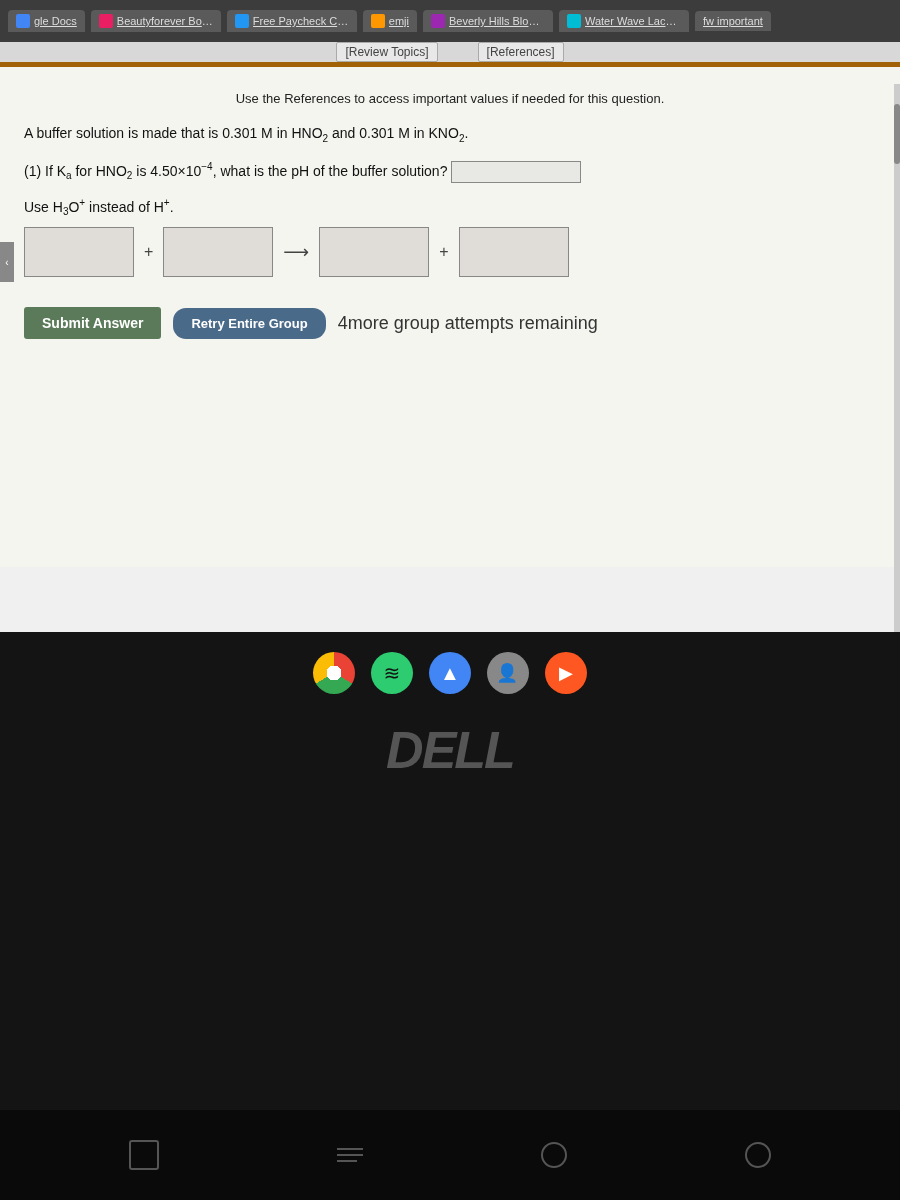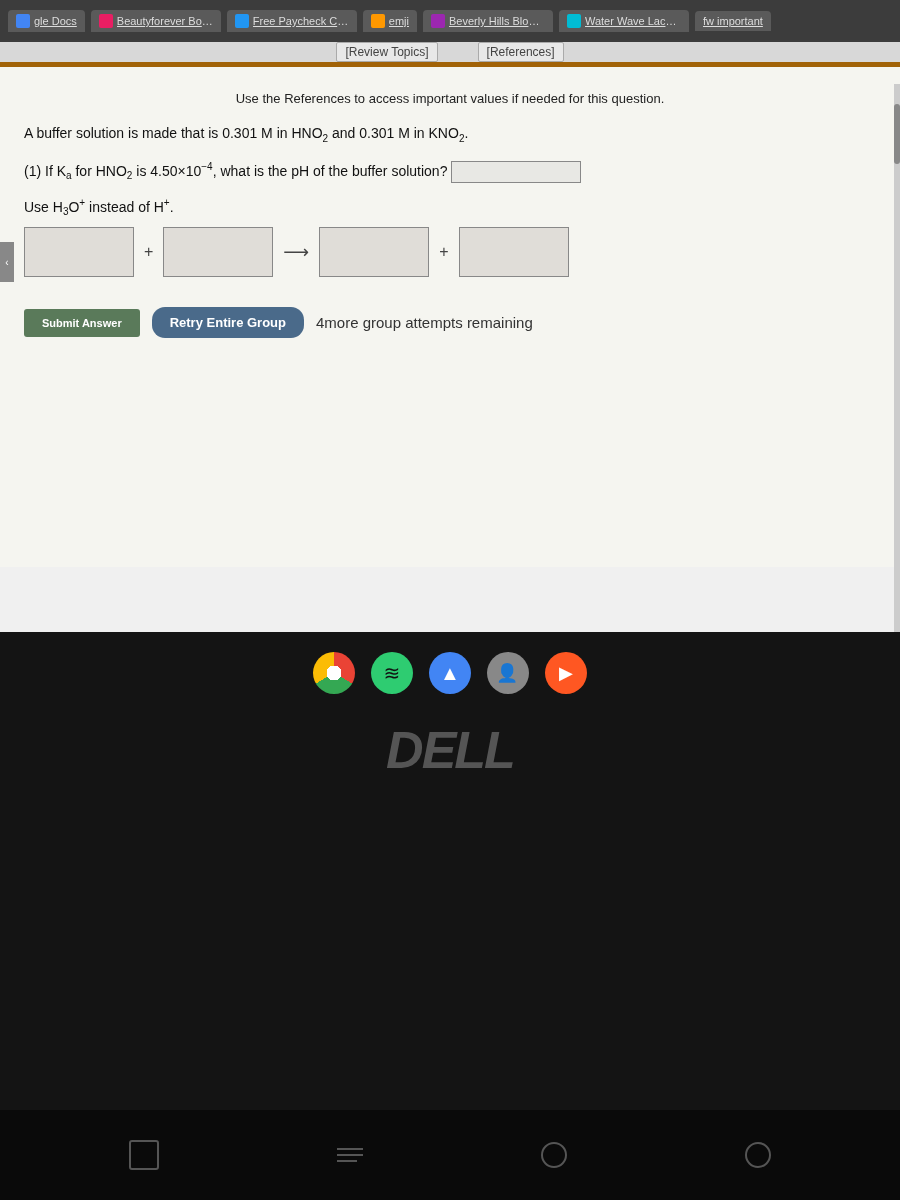--- a/index.html
+++ b/index.html
@@ -165,39 +165,39 @@
       align-items: center;
       gap: 12px;
       margin-top: 30px;
     }
 
     .btn-submit {
       background: #5a7a5a;
       color: white;
       border: none;
       padding: 8px 18px;
-      font-size: 11px;
+      font-size: 14px;
       font-weight: bold;
       cursor: pointer;
       border-radius: 3px;
     }
 
     .btn-retry {
       background: #4a6a8a;
       color: white;
       border: none;
       padding: 8px 18px;
       font-size: 13px;
       font-weight: bold;
       cursor: pointer;
       border-radius: 13px;
     }
 
     .attempts-text {
-      font-size: 15px;
+      font-size: 18px;
       color: #333;
     }
 
     .taskbar-icon {
       width: 42px;
       height: 42px;
       border-radius: 50%;
       display: flex;
       align-items: center;
       justify-content: center;

